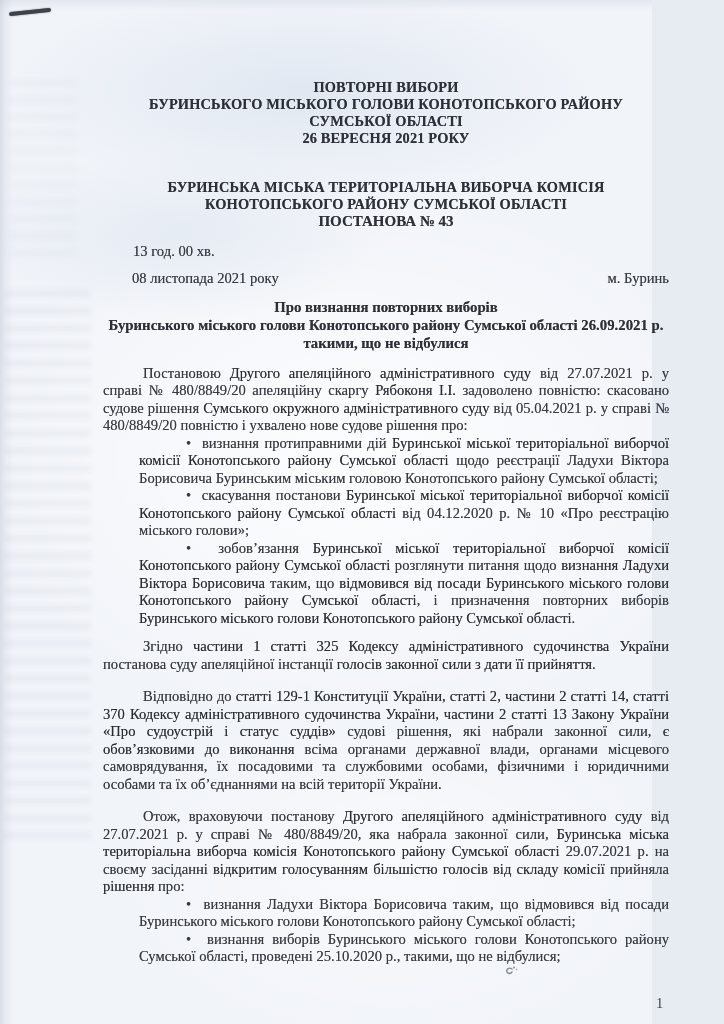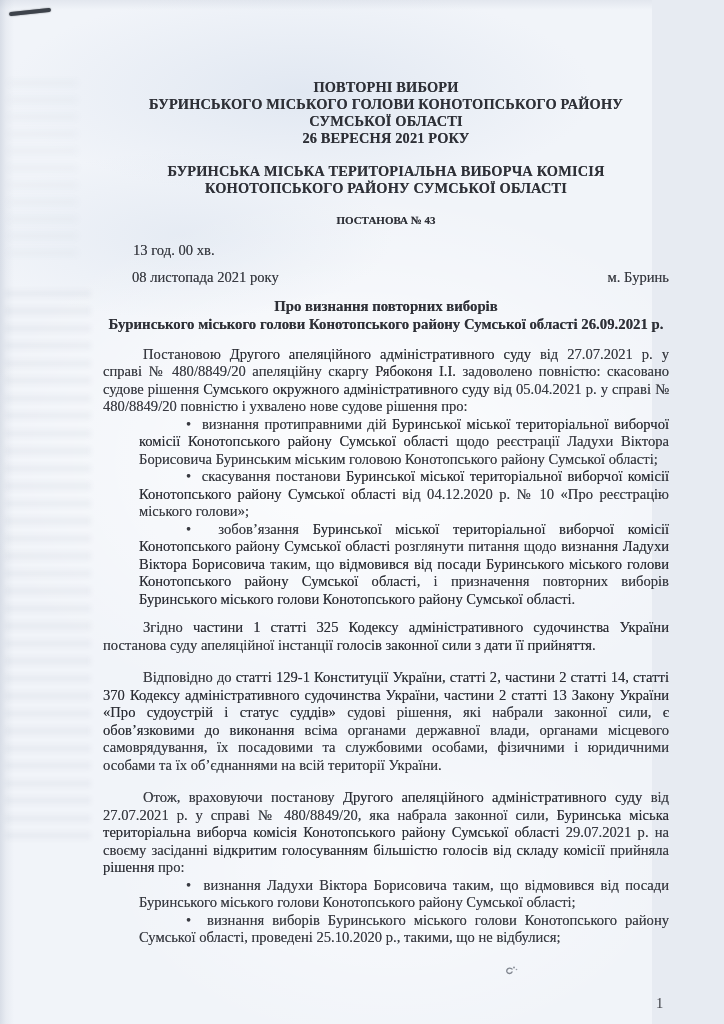--- a/index.html
+++ b/index.html
@@ -37,22 +37,22 @@
     background:repeating-linear-gradient(to bottom, rgba(118,130,152,.12) 0 6px, rgba(118,130,152,0) 6px 17px);
     filter:blur(3px);opacity:.4;
   }
   .content{
     position:absolute;left:103px;top:79px;width:566px;
     font-size:14.6px;line-height:17.5px;
     text-shadow:0 0 .6px rgba(56,58,65,.65);
   }
   .hdr{ text-align:center;font-weight:bold;font-size:14.4px;line-height:17px;
         color:#2e3037;letter-spacing:.15px;}
-  .hdr-commission{margin-top:16px;}
-  .resolution{margin-top:15px;text-align:center;font-weight:bold;font-size:11px;color:#2e3037;}
+  .hdr-commission{margin-top:32px;}
+  .resolution{text-align:center;font-weight:bold;font-size:15px;color:#2e3037;}
   .meta-time{margin-top:12px;padding-left:30px;}
   .meta-row{margin-top:10px;display:flex;justify-content:space-between;}
   .meta-row .date{margin-left:29px;}
   .subject{margin-top:10px;text-align:center;font-weight:bold;font-size:14.8px;line-height:18px;color:#2e3037;}
   p.para{
     margin:0;text-align:justify;text-indent:40px;
   }
   p.para.gap{margin-top:11px;}
   p.para.gap2{margin-top:15px;}
   p.para.bullet{text-indent:47px;margin-left:36px;}
@@ -88,20 +88,21 @@
     <div class="meta-time">13 год. 00 хв.</div>
 
     <div class="meta-row">
       <span class="date">08 листопада 2021 року</span>
       <span class="place">м. Буринь</span>
     </div>
 
     <div class="subject">
       <div>Про визнання повторних виборів</div>
       <div>Буринського міського голови Конотопського району Сумської області 26.09.2021 р.</div>
+      <div>такими, що не відбулися</div>
     </div>
 
     <p class="para gap2" style="margin-top:13px;"><span>Постановою </span><b>Другого апеляційного адміністративного суду</b><span> від 27.07.2021 р. у справі № 480/8849/20 апеляційну скаргу </span><b>Рябоконя І.І.</b><span> задоволено повністю: скасовано судове рішення </span><b>Сумського окружного адміністративного суду</b><span> від 05.04.2021 р. у справі № 480/8849/20 повністю і ухвалено нове судове рішення про:</span></p>
     <p class="para bullet"><span>•&nbsp; визнання протиправними дій </span><b>Буринської міської територіальної виборчої комісії Конотопського району Сумської області</b><span> щодо реєстрації Ладухи Віктора Борисовича Буринським міським головою Конотопського району Сумської області;</span></p>
     <p class="para bullet"><span>•&nbsp; скасування постанови </span><b>Буринської міської територіальної виборчої комісії Конотопського району Сумської області</b><span> від 04.12.2020 р. № 10 «Про реєстрацію міського голови»;</span></p>
     <p class="para bullet"><span>•&nbsp; зобов’язання </span><b>Буринської міської територіальної виборчої комісії Конотопського району Сумської області</b><span> розглянути питання щодо </span><b>визнання Ладухи Віктора Борисовича</b><span> таким, що </span><b>відмовився від посади Буринського міського голови Конотопського району Сумської області</b><span>, і призначення повторних виборів </span><b>Буринського міського голови Конотопського району Сумської області</b><span>.</span></p>
     <p class="para gap"><span>Згідно </span><b>частини 1 статті 325 Кодексу адміністративного судочинства України</b><span> постанова суду апеляційної інстанції </span><b>голосів законної сили з дати її прийняття</b><span>.</span></p>
     <p class="para gap2"><span>Відповідно до </span><b>статті 129-1 Конституції України, статті 2, частини 2 статті 14, статті 370 Кодексу адміністративного судочинства України, частини 2 статті 13 Закону України «Про судоустрій і статус суддів»</b><span> судові рішення, які набрали законної сили, </span><b>є обов’язковими до виконання</b><span> всіма органами державної влади, органами місцевого самоврядування, їх посадовими та службовими особами, фізичними і юридичними особами та їх об’єднаннями на всій території України.</span></p>
     <p class="para gap2"><span>Отож, враховуючи постанову </span><b>Другого апеляційного адміністративного суду</b><span> від 27.07.2021 р. у справі № 480/8849/20, яка набрала законної сили, </span><b>Буринська міська територіальна виборча комісія Конотопського району Сумської області</b><span> 29.07.2021 р. на своєму засіданні </span><b>відкритим голосуванням більшістю голосів від складу комісії</b><span> прийняла </span><b>рішення</b><span> про:</span></p>
     <p class="para bullet"><span>•&nbsp; визнання Ладухи Віктора Борисовича таким, що відмовився від посади Буринського міського голови Конотопського району Сумської області;</span></p>

